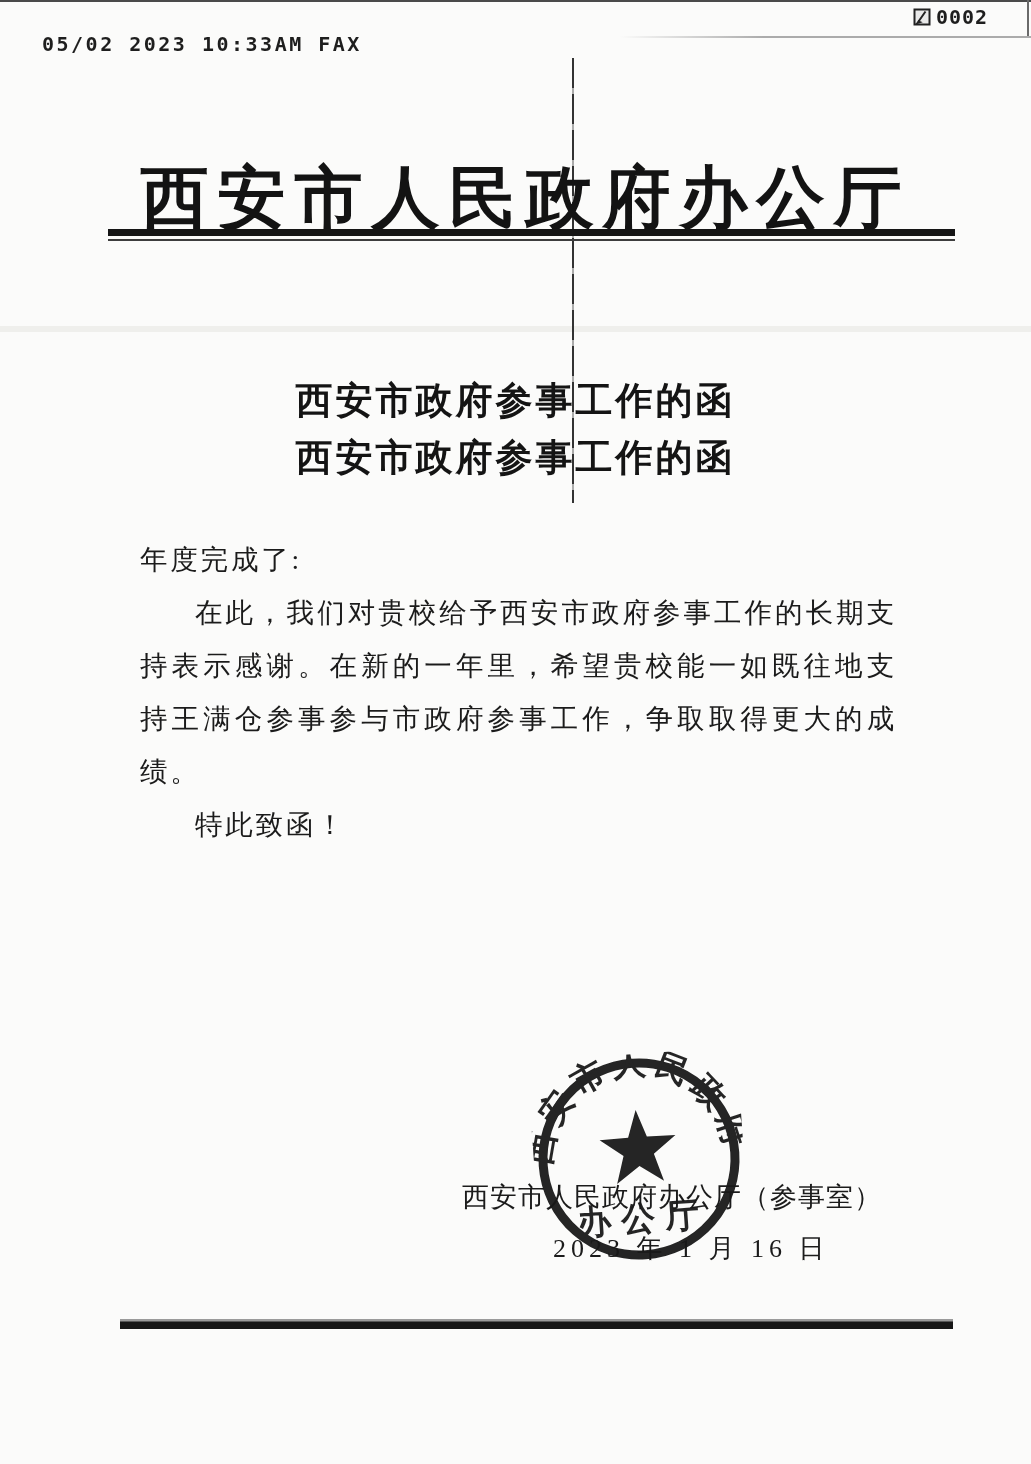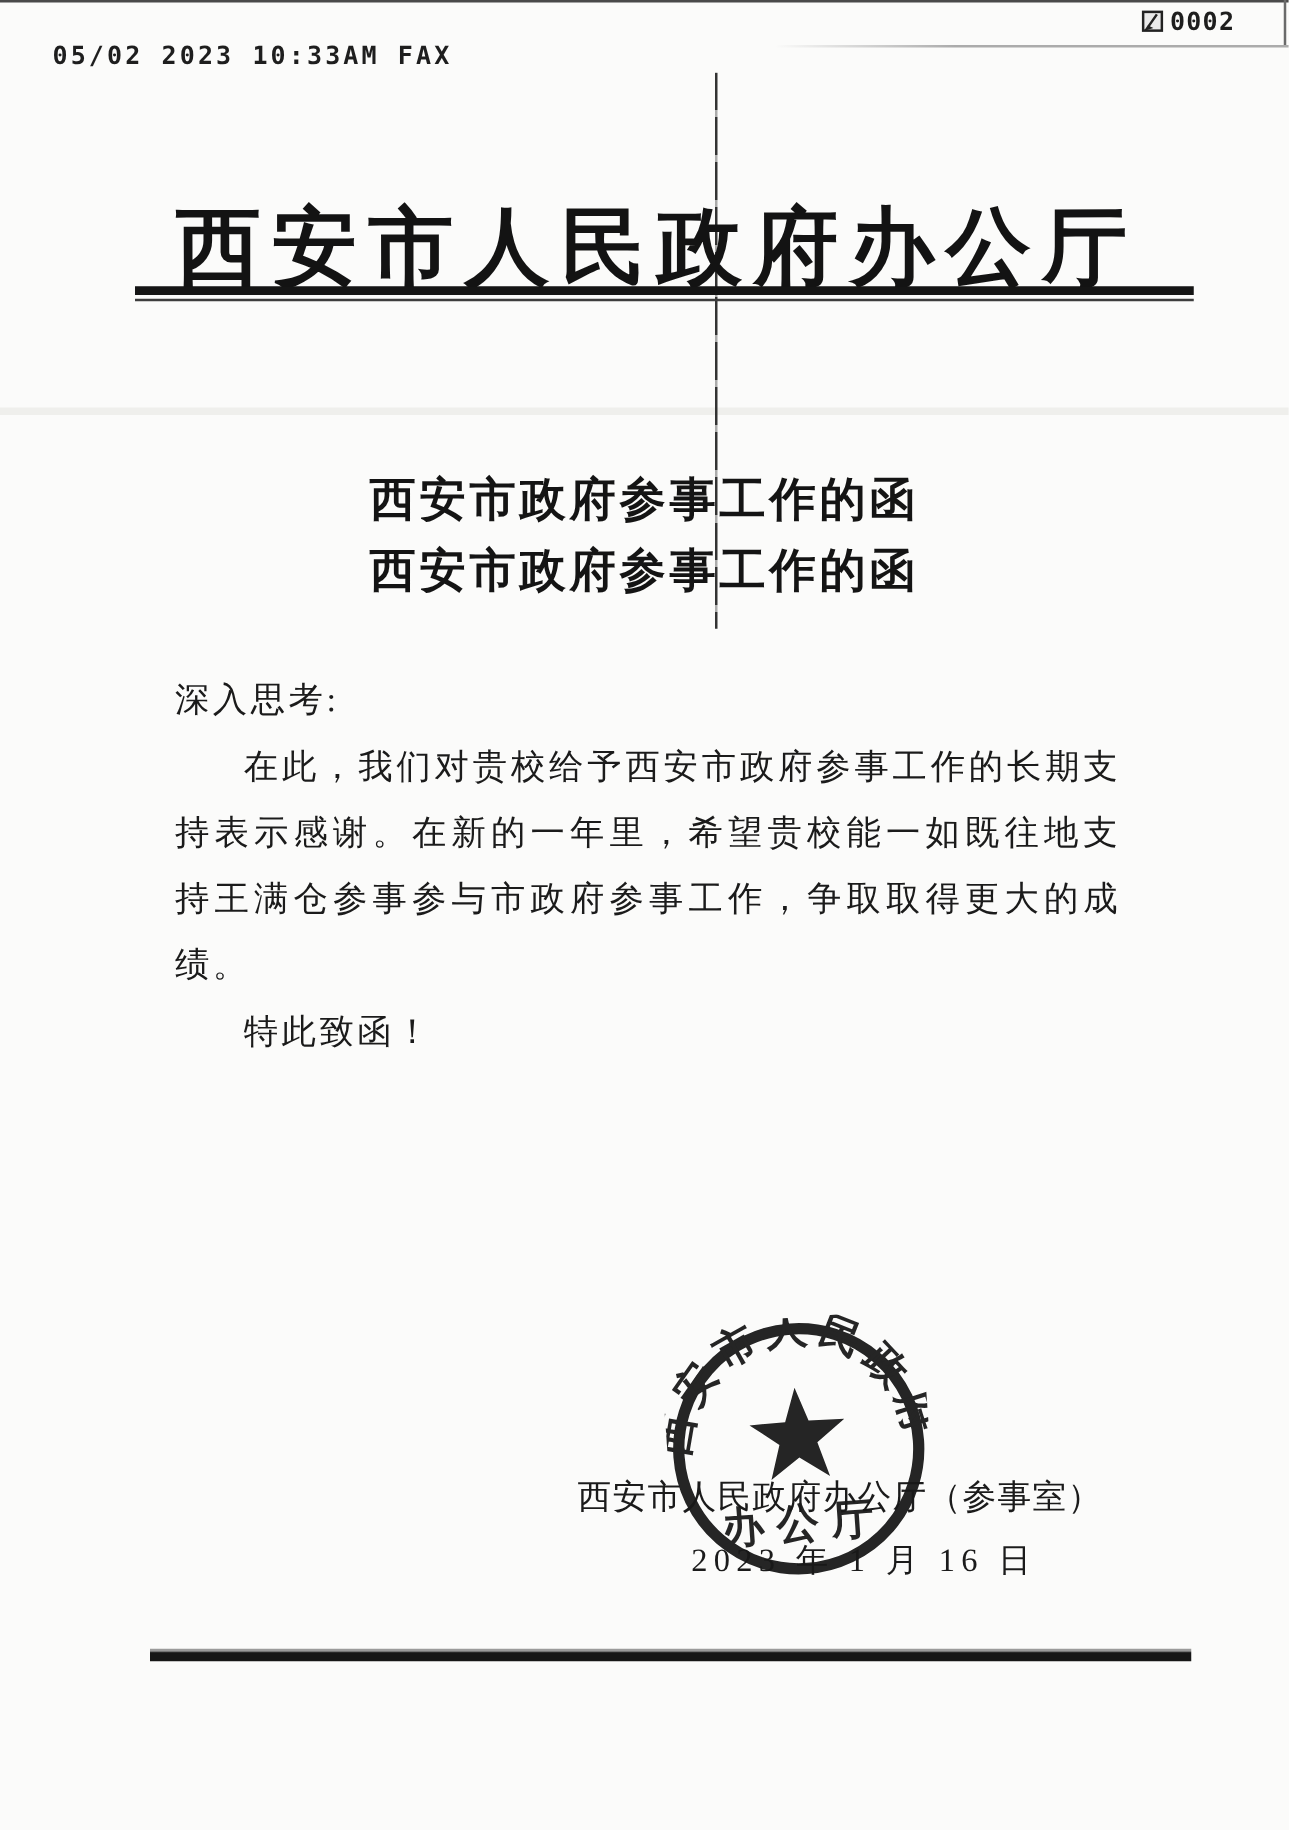--- a/index.html
+++ b/index.html
@@ -94,21 +94,21 @@
 <div class="masthead">西安市人民政府办公厅</div>
 <div class="rule-thick"></div>
 <div class="rule-thin"></div>
 
 <div class="doc-title">
   <div>西安市政府参事工作的函</div>
   <div>西安市政府参事工作的函</div>
 </div>
 
 <div class="letter-body">
-  <div>深入思考:</div>
+  <div>年度完成了:</div>
   <p>在此，我们对贵校给予西安市政府参事工作的长期支持表示感谢。在新的一年里，希望贵校能一如既往地支持王满仓参事参与市政府参事工作，争取取得更大的成绩。</p>
   <p>特此致函！</p>
 </div>
 
 <div class="signature">西安市人民政府办公厅（参事室）</div>
 <div class="date-line">2023 年 1 月 16 日</div>
 
 <div class="stamp">
   <svg viewBox="0 0 210 210">
     <circle cx="105" cy="105" r="96" fill="none" stroke="#181818" stroke-width="9"></circle>

